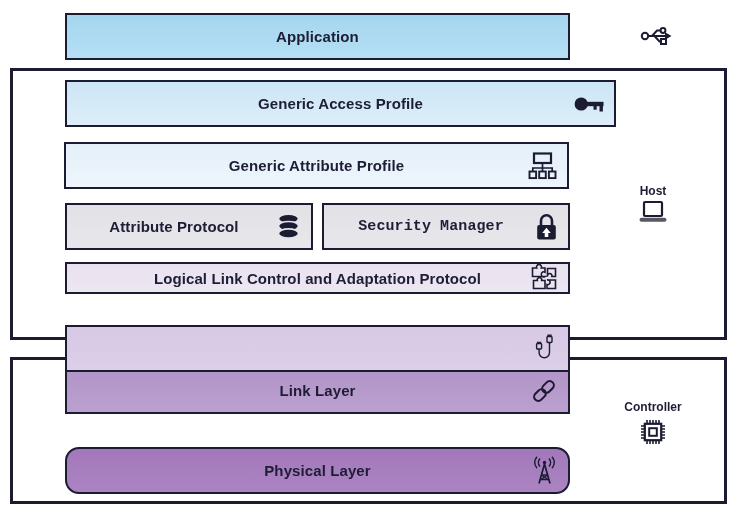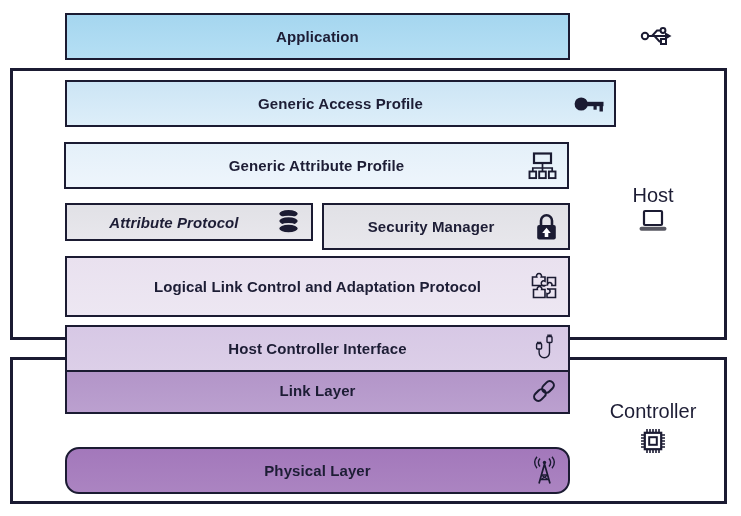--- a/index.html
+++ b/index.html
@@ -47,22 +47,22 @@
   .side-item {
     position: absolute;
     display: flex;
     flex-direction: column;
     align-items: center;
     gap: 2px;
     z-index: 3;
     color: #1b1b32;
   }
   .side-label {
-    font-weight: 400;
-    font-size: 20px;
+    font-weight: 700;
+    font-size: 12px;
     color: #1d1d35;
   }
   svg { display: block; }
 </style>
 </head>
 <body>
 
 <div class="canvas">
 
   <div class="group-box" style="left:10px; top:68px; width:717px; height:272px;"></div>
@@ -103,56 +103,55 @@
       <svg width="31" height="28" viewBox="0 0 31 28" fill="none" stroke="currentColor">
         <rect x="7" y="1.5" width="17" height="9.5" stroke-width="2.2"></rect>
         <path d="M15.5 11 V19.5 M5.8 19.5 V16 H25.2 V19.5" stroke-width="1.7"></path>
         <rect x="2.5" y="19.5" width="6.6" height="6.6" stroke-width="1.9"></rect>
         <rect x="12.2" y="19.5" width="6.6" height="6.6" stroke-width="1.9"></rect>
         <rect x="21.9" y="19.5" width="6.6" height="6.6" stroke-width="1.9"></rect>
       </svg>
     </span>
   </div>
 
-  <div class="layer" style="left: 65px; top: 203px; width: 248px; height: 38px; background: linear-gradient(rgb(225, 225, 230) 0%, rgb(232, 231, 236) 100%); font-style: italic;">
+  <div class="layer" style="left: 65px; top: 203px; width: 248px; height: 47px; background: linear-gradient(rgb(225, 225, 230) 0%, rgb(232, 231, 236) 100%);">
     <span class="layer-label" style="margin-right:30px;">Attribute Protocol</span>
     <span class="layer-icon">
       <svg width="27" height="27" viewBox="0 0 27 27" fill="currentColor">
         <ellipse cx="13.5" cy="5.2" rx="10" ry="4.6" stroke="#e4e3e8" stroke-width="1.6"></ellipse>
         <ellipse cx="13.5" cy="12.6" rx="10" ry="4.6" stroke="#e4e3e8" stroke-width="1.6"></ellipse>
         <ellipse cx="13.5" cy="20" rx="10" ry="4.6" stroke="#e4e3e8" stroke-width="1.6"></ellipse>
       </svg>
     </span>
   </div>
 
   <div class="layer" style="left: 322px; top: 203px; width: 248px; height: 47px; background: linear-gradient(rgb(225, 225, 230) 0%, rgb(232, 231, 236) 100%);">
-    <span class="layer-label" style="margin-right:30px;">Security Manager</span>
+    <span class="layer-label" style="margin-right:30px;font-family:Liberation Mono, monospace;">Security Manager</span>
     <span class="layer-icon">
       <svg width="25" height="31" viewBox="0 0 25 31" fill="none">
         <path d="M7 14 V9.2 a5.5 5.5 0 0 1 11 0 V14" stroke="currentColor" stroke-width="2.6"></path>
         <rect x="3.2" y="13.5" width="18.6" height="14.5" rx="2" fill="currentColor"></rect>
         <path d="M12.5 16.2 L16.8 21.6 H14.3 V25.4 H10.7 V21.6 H8.2 Z" fill="#ffffff"></path>
       </svg>
     </span>
   </div>
 
-  <div class="layer" style="left: 65px; top: 256px; width: 505px; height: 61px; background: linear-gradient(rgb(233, 225, 239) 0%, rgb(237, 231, 242) 100%);">
+  <div class="layer" style="left: 65px; top: 262px; width: 505px; height: 32px; background: linear-gradient(rgb(233, 225, 239) 0%, rgb(237, 231, 242) 100%);">
     <span class="layer-label">Logical Link Control and Adaptation Protocol</span>
     <span class="layer-icon">
       <svg width="30" height="30" viewBox="0 0 30 30" fill="none" stroke="currentColor" stroke-width="1.6">
         <path d="M3.5 13.5 V5 h4.2 a2.5 2.5 0 1 1 4.6 0 H16 v4.2 a2.5 2.5 0 1 0 0 4.3 v0 z"></path>
         <path d="M17.5 4.5 h8 v8 h-3.6 a2.3 2.3 0 1 0 -4.4 0 h0 z" transform="translate(1,1)"></path>
         <path d="M4.5 16.5 h3.8 a2.3 2.3 0 1 1 4.4 0 H16 v8 H4.5 z" transform="translate(0,1)"></path>
         <path d="M18 15 a2.4 2.4 0 1 1 0 4.6 v3.9 h8.5 v-8.5 z" transform="translate(0,2)"></path>
       </svg>
     </span>
   </div>
 
   <div class="layer" style="left: 65px; top: 325px; width: 505px; height: 47px; z-index: 4; background: linear-gradient(rgb(215, 200, 229) 0%, rgb(220, 207, 232) 100%);">
-    <span class="layer-label">Host Controller Interface</span>
     <span class="layer-icon">
       <svg width="26" height="34" viewBox="0 0 26 34" fill="none" stroke="currentColor" stroke-width="1.4">
         <path d="M16.5 10 V20.5 a5.2 5.2 0 0 1 -10.4 0 V17"></path>
         <rect x="14" y="4.5" width="5" height="6" rx="1"></rect>
         <path d="M15 4.5 V2.5 M16.5 4.5 V2.5 M18 4.5 V2.5"></path>
         <rect x="3.6" y="11.5" width="5" height="5.5" rx="1"></rect>
         <path d="M4.6 11.5 V9.8 M6.1 11.5 V9.8 M7.6 11.5 V9.8"></path>
       </svg>
     </span>
   </div>

